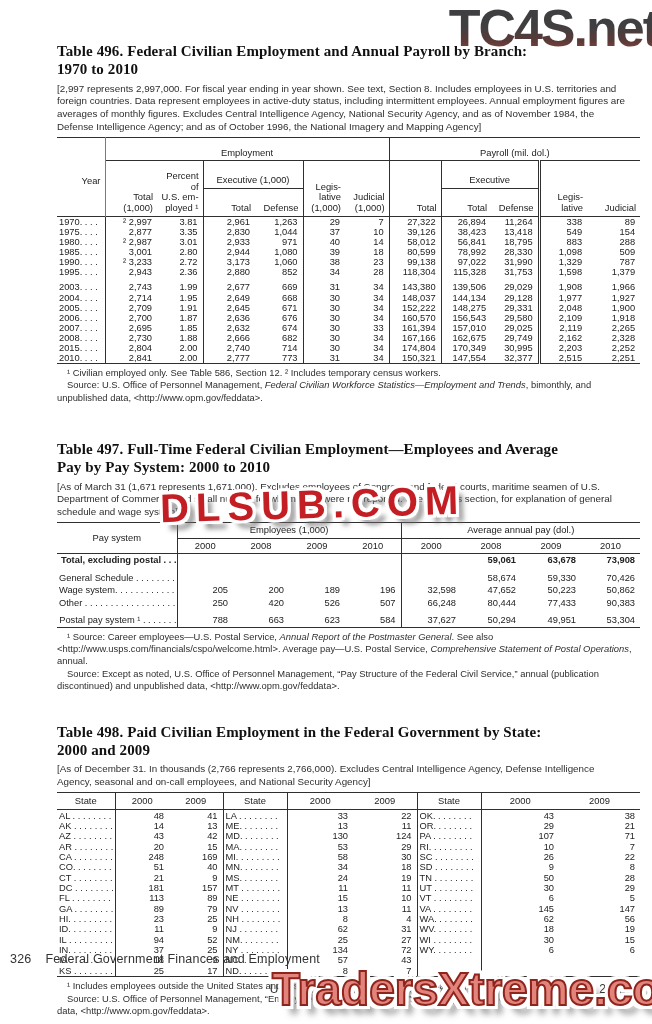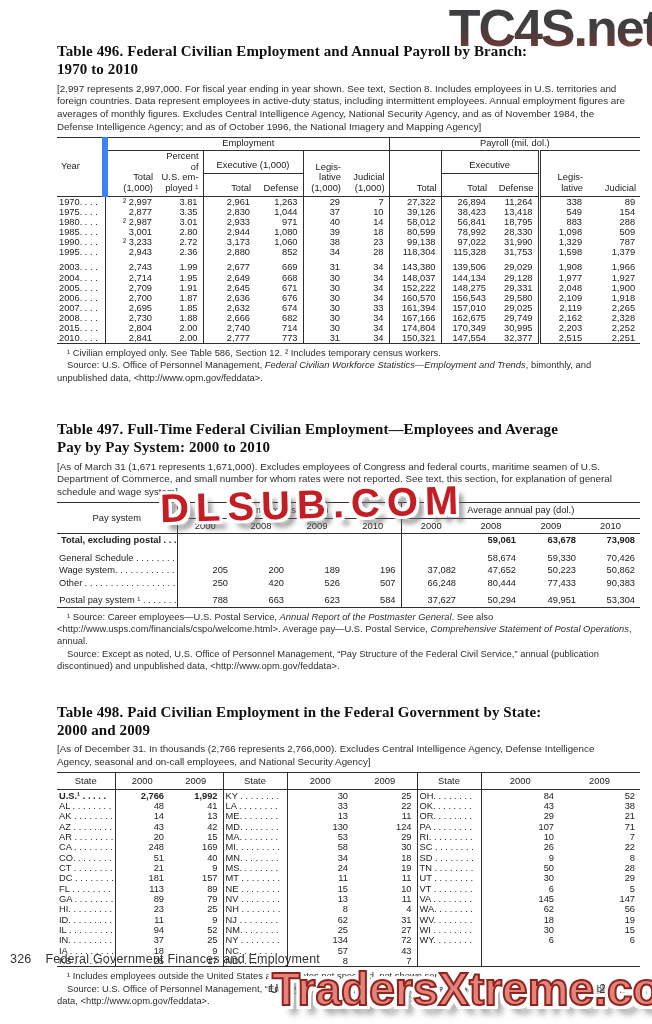--- a/index.html
+++ b/index.html
@@ -16,25 +16,25 @@
   table{border-collapse:collapse;table-layout:fixed;font-size:9.3px;color:#222;}
   th{font-weight:normal;font-size:9.4px;color:#222;}
   td{padding:0 5px 0 0;text-align:right;white-space:nowrap;overflow:hidden;}
   td.lbl{text-align:left;padding:0 0 0 2px;}
   tr.gap td{padding-top:5px;}
   .b{font-weight:bold;}
   .it{font-style:italic;}
 
   
   #t496{width:583px;border-top:1.5px solid #2f2f2f;border-bottom:1.5px solid #2f2f2f;margin-top:2px;}
-  #t496 thead th{vertical-align:bottom;padding:0 4px 2px 4px;white-space:pre-line;line-height:1.12;}
+  #t496 thead th{vertical-align:bottom;padding:10px 4px 2px 4px;white-space:pre-line;line-height:1.12;}
   #t496 thead .ctr{text-align:center;}
   #t496 thead .rt{text-align:right;}
   #t496 .hline{border-bottom:1px solid #2f2f2f;}
-  #t496 .yearcell{vertical-align:middle;text-align:left;border-right:6px solid #3b82f6;}
+  #t496 .yearcell{vertical-align:middle;text-align:right;border-right:1px solid #3b82f6;}
   #t496 .vr{border-right:1px solid #2f2f2f;}
   #t496 .vrd{border-right:3px double #2f2f2f;}
   #t496 thead tr.subhd th{padding-bottom:3px;}
   #t496 tbody{border-top:1px solid #2f2f2f;}
   #t496 tbody td{line-height:10.05px;}
   #t496 tbody td:nth-child(1){border-right:1px solid #2f2f2f;}
   #t496 tbody td:nth-child(3){border-right:1px solid #2f2f2f;}
   #t496 tbody td:nth-child(5){border-right:1px solid #2f2f2f;}
   #t496 tbody td:nth-child(7){border-right:1px solid #2f2f2f;}
   #t496 tbody td:nth-child(8){border-right:1px solid #2f2f2f;}
@@ -415,21 +415,21 @@
             <td>58,674</td>
             <td>59,330</td>
             <td>70,426</td>
           </tr>
           <tr>
             <td class="lbl">Wage system. . . . . . . . . . . . .</td>
             <td>205</td>
             <td>200</td>
             <td>189</td>
             <td>196</td>
-            <td>37,082</td>
+            <td>32,598</td>
             <td>47,652</td>
             <td>50,223</td>
             <td>50,862</td>
           </tr>
           <tr>
             <td class="lbl">Other . . . . . . . . . . . . . . . . . . .</td>
             <td>250</td>
             <td>420</td>
             <td>526</td>
             <td>507</td>
@@ -483,31 +483,20 @@
           <th class="st vr">State</th>
           <th>2000</th>
           <th class="vrg">2009</th>
           <th class="st vr">State</th>
           <th>2000</th>
           <th>2009</th>
         </tr>
       </thead>
       <tbody id="t498body">
           <tr>
-            <td class="lbl b">U.S.¹ . . . . .</td>
-            <td class="b">2,766</td>
-            <td class="b">1,992</td>
-            <td class="lbl">KY . . . . . . . .</td>
-            <td>30</td>
-            <td>25</td>
-            <td class="lbl">OH. . . . . . . .</td>
-            <td>84</td>
-            <td>52</td>
-          </tr>
-          <tr>
             <td class="lbl">AL . . . . . . . .</td>
             <td>48</td>
             <td>41</td>
             <td class="lbl">LA . . . . . . . .</td>
             <td>33</td>
             <td>22</td>
             <td class="lbl">OK. . . . . . . .</td>
             <td>43</td>
             <td>38</td>
           </tr>

